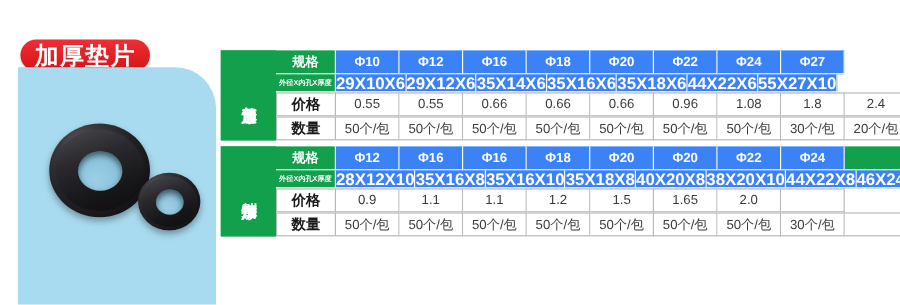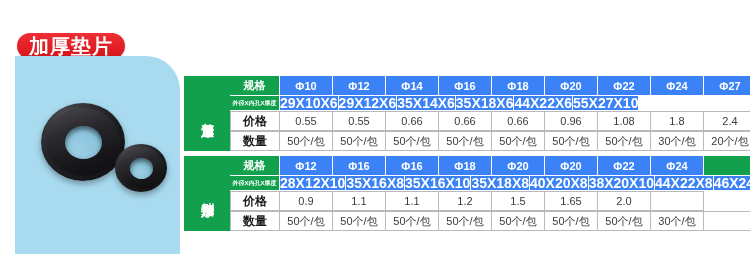--- a/index.html
+++ b/index.html
@@ -46,21 +46,21 @@
     position:absolute;left:17px;top:33px;
     height:26px;width:108px;
     background:linear-gradient(180deg,#ef2f35 0%,#e01e24 60%,#cf1419 100%);
     border-radius:13px;
     display:flex;align-items:center;justify-content:center;
     color:#ffffff;font-size:20px;font-weight:bold;letter-spacing:1px;
     box-shadow:0 1px 2px rgba(0,0,0,.18);
   }
 
   
-  #tables{position:absolute;left:184px;top:76px;width:552px;}
+  #tables{position:absolute;left:184px;top:42px;width:552px;}
   .spec-block{display:flex;margin-bottom:5px;}
   .cat-label{
     flex:0 0 46px;
     background:#13a04c;
     color:#ffffff;
     font-size:13px;font-weight:bold;
     display:flex;align-items:center;justify-content:center;
     letter-spacing:1px;
     border:1px solid #13a04c;
     box-sizing:border-box;
@@ -125,34 +125,34 @@
 
   <div class="spec-block">
     <div class="cat-label">
       <span>普通加厚</span>
     </div>
     <div class="grid">
       <div class="grid-row row-green">
         <div class="cell rowhead">规格</div>
         <div class="cell">Φ10</div>
         <div class="cell">Φ12</div>
-        <div class="cell">Φ14</div>
         <div class="cell">Φ16</div>
         <div class="cell">Φ18</div>
         <div class="cell">Φ20</div>
         <div class="cell">Φ22</div>
         <div class="cell">Φ24</div>
         <div class="cell">Φ27</div>
 
       </div>
       <div class="grid-row row-green dim-row">
         <div class="cell rowhead">外径X内孔X厚度</div>
         <div class="cell">29X10X6</div>
         <div class="cell">29X12X6</div>
         <div class="cell">35X14X6</div>
+        <div class="cell">35X16X6</div>
         <div class="cell">35X18X6</div>
         <div class="cell">44X22X6</div>
         <div class="cell">55X27X10</div>
 
       </div>
       <div class="grid-row row-white">
         <div class="cell rowhead">价格</div>
         <div class="cell">0.55</div>
         <div class="cell">0.55</div>
         <div class="cell">0.66</div>

